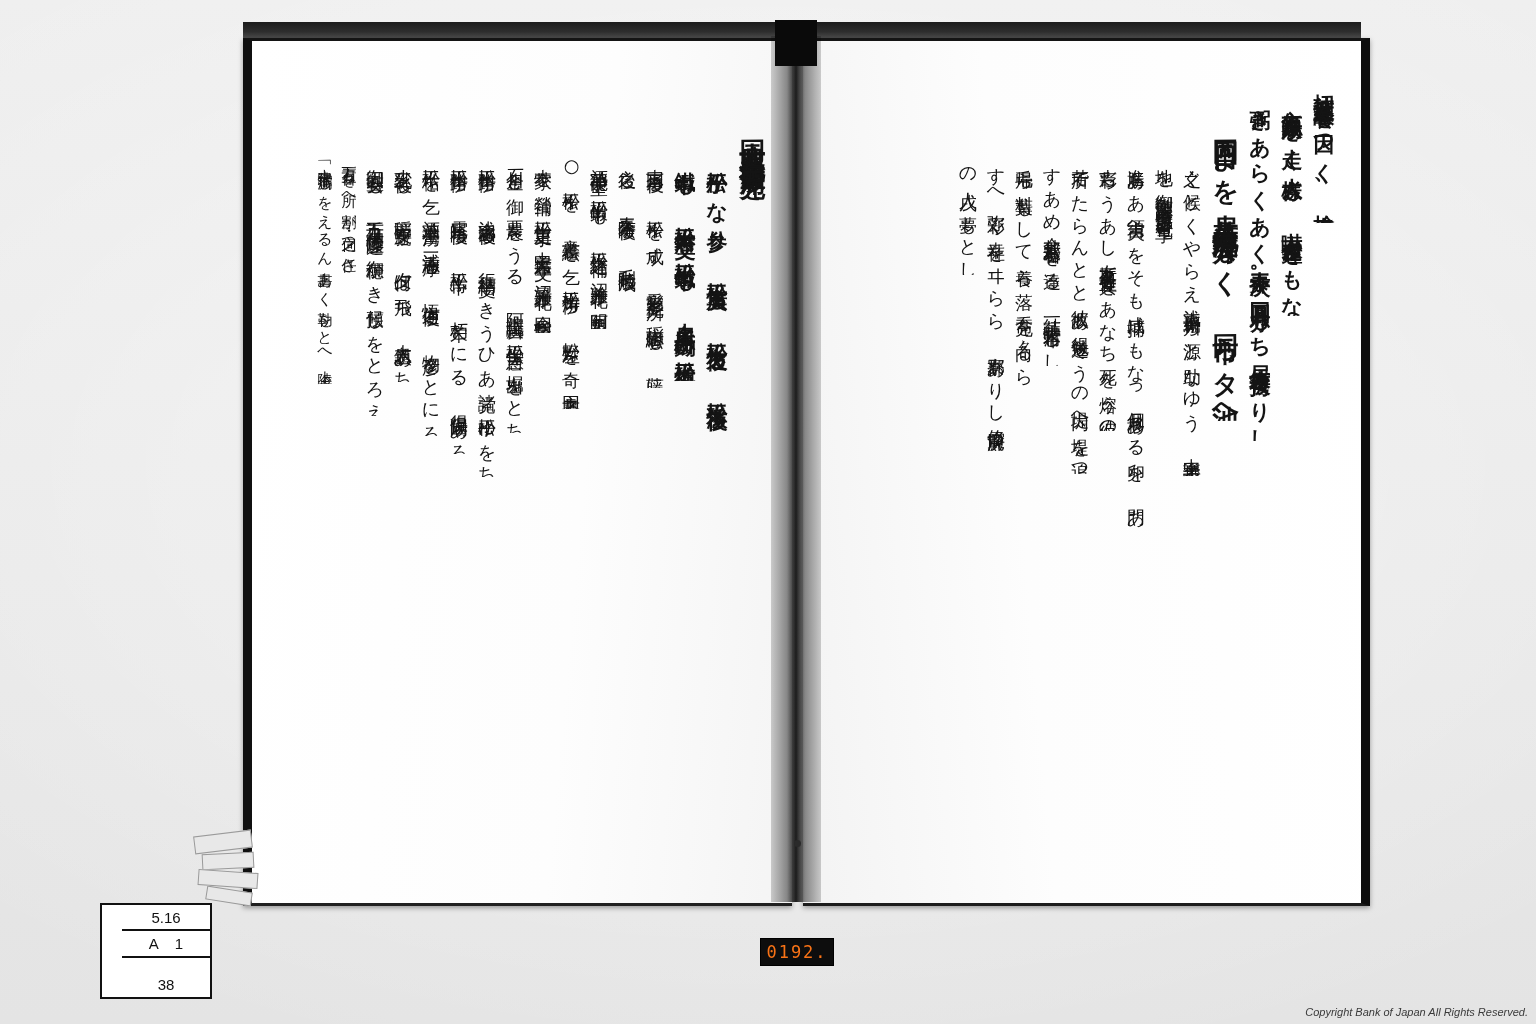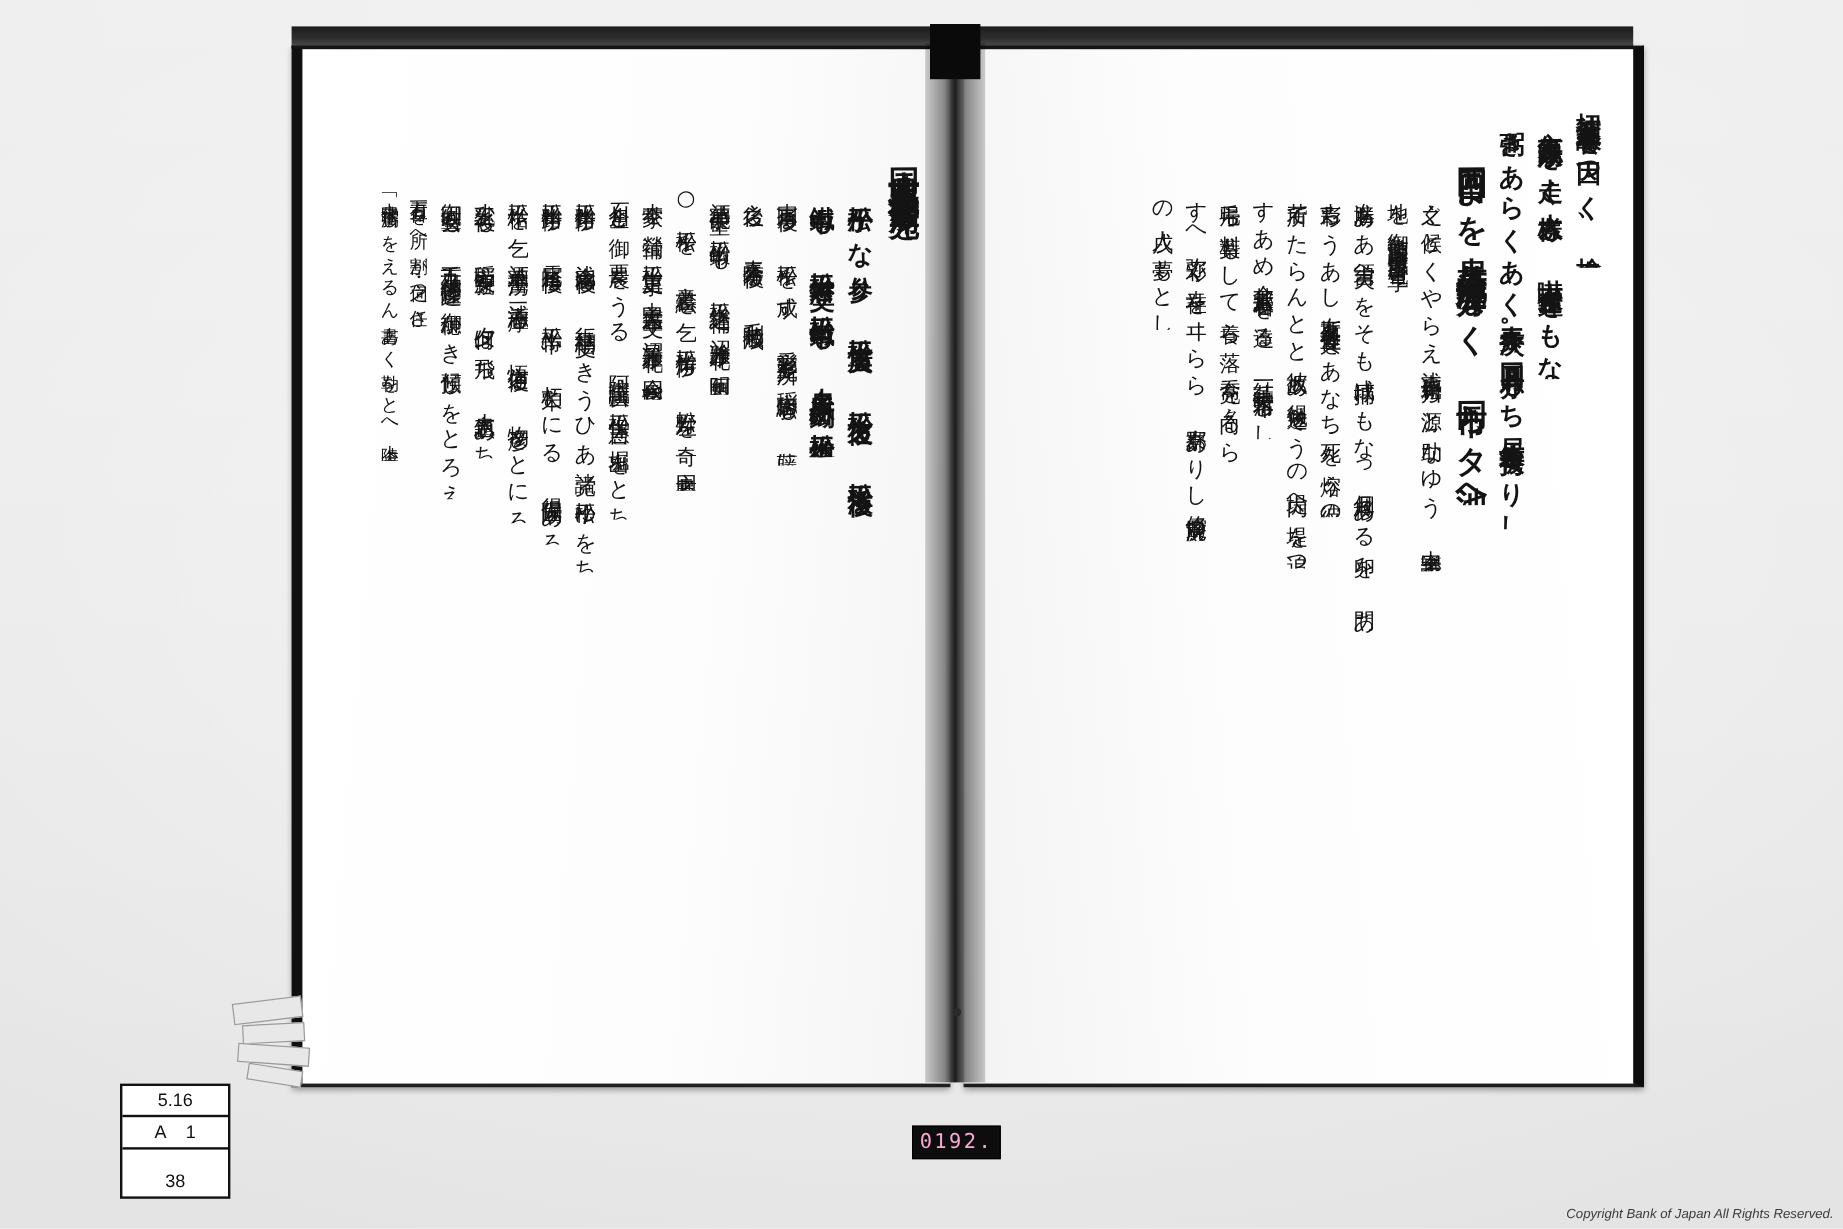--- a/index.html
+++ b/index.html
@@ -164,20 +164,21 @@
   #shelfmark {
     position: absolute;
     left: 100px;
     top: 903px;
     width: 88px;
     height: 92px;
     border: 2px solid #111;
     background: #ffffff;
     display: flex;
     flex-direction: column;
+    padding-left: 20px;
   }
   #shelfmark .cell {
     flex: 1;
     display: flex;
     align-items: center;
     justify-content: center;
     font-size: 15px;
     color: #111;
     border-bottom: 2px solid #111;
     font-family: "Liberation Sans", sans-serif;
@@ -185,21 +186,21 @@
   #shelfmark .cell:last-child { border-bottom: none; margin-top: 15px; }
   #shelfmark .cell.row2 { gap: 16px; }
 
   #framecounter {
     position: absolute;
     left: 760px;
     top: 938px;
     width: 72px;
     height: 26px;
     background: #0d0d0d;
-    color: #f9a8d4;
+    color: #f97316;
     display: flex;
     align-items: center;
     justify-content: center;
     font-family: "DejaVu Sans Mono", monospace;
     font-size: 17px;
     letter-spacing: 2px;
     border: 1px solid #000;
   }
 
   #copyright {

